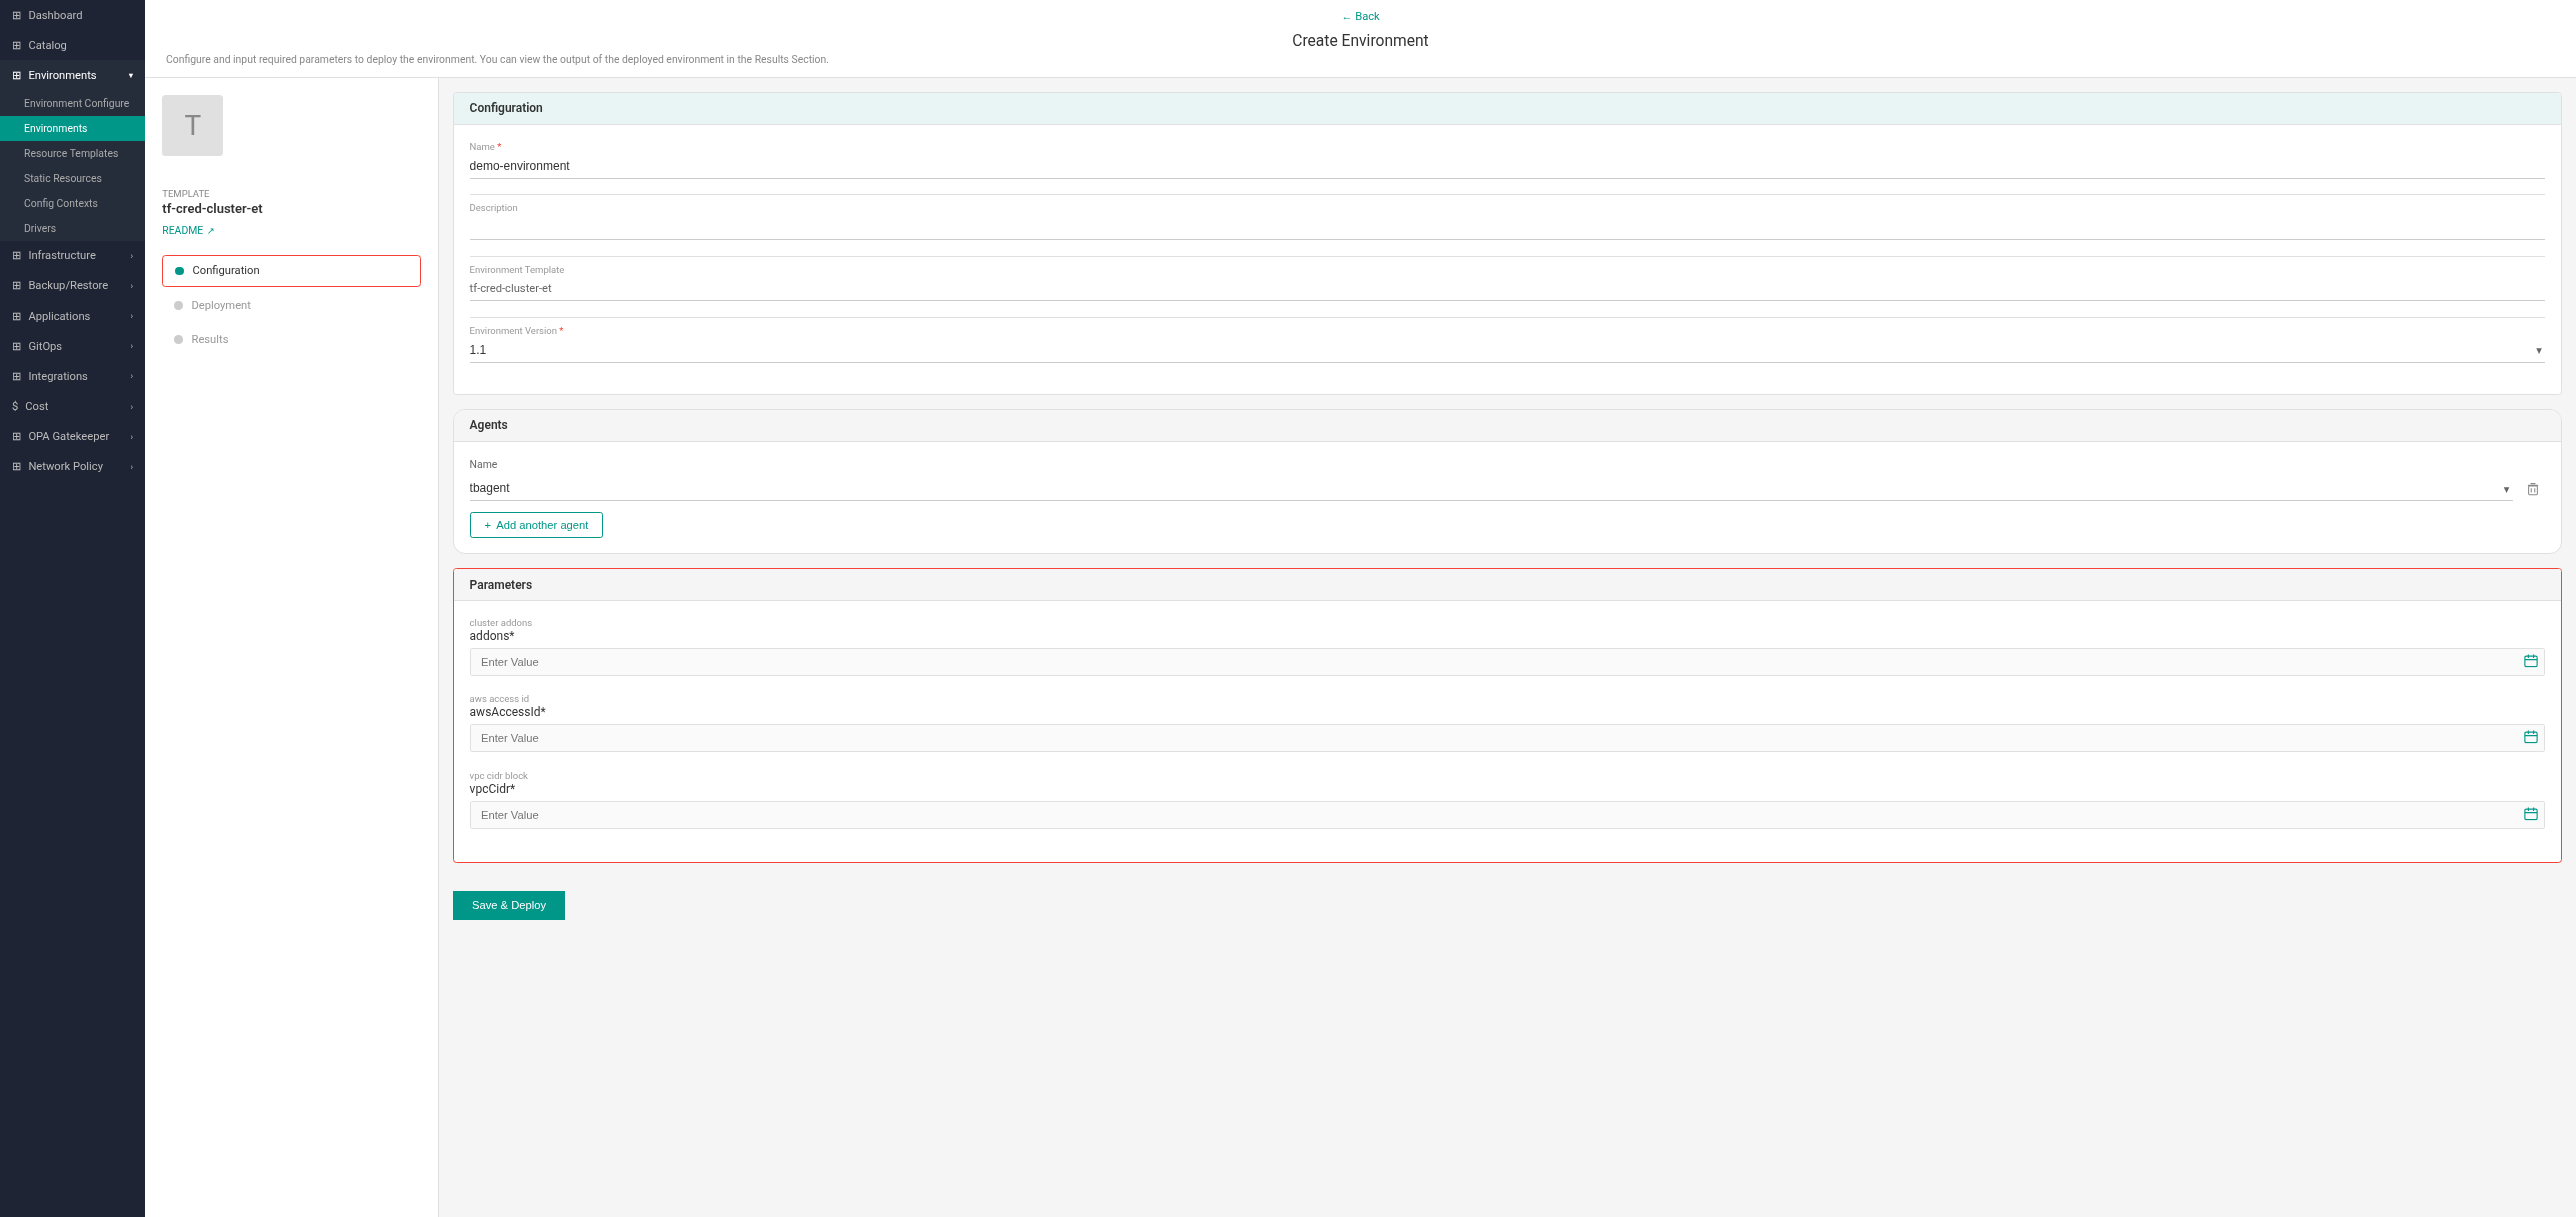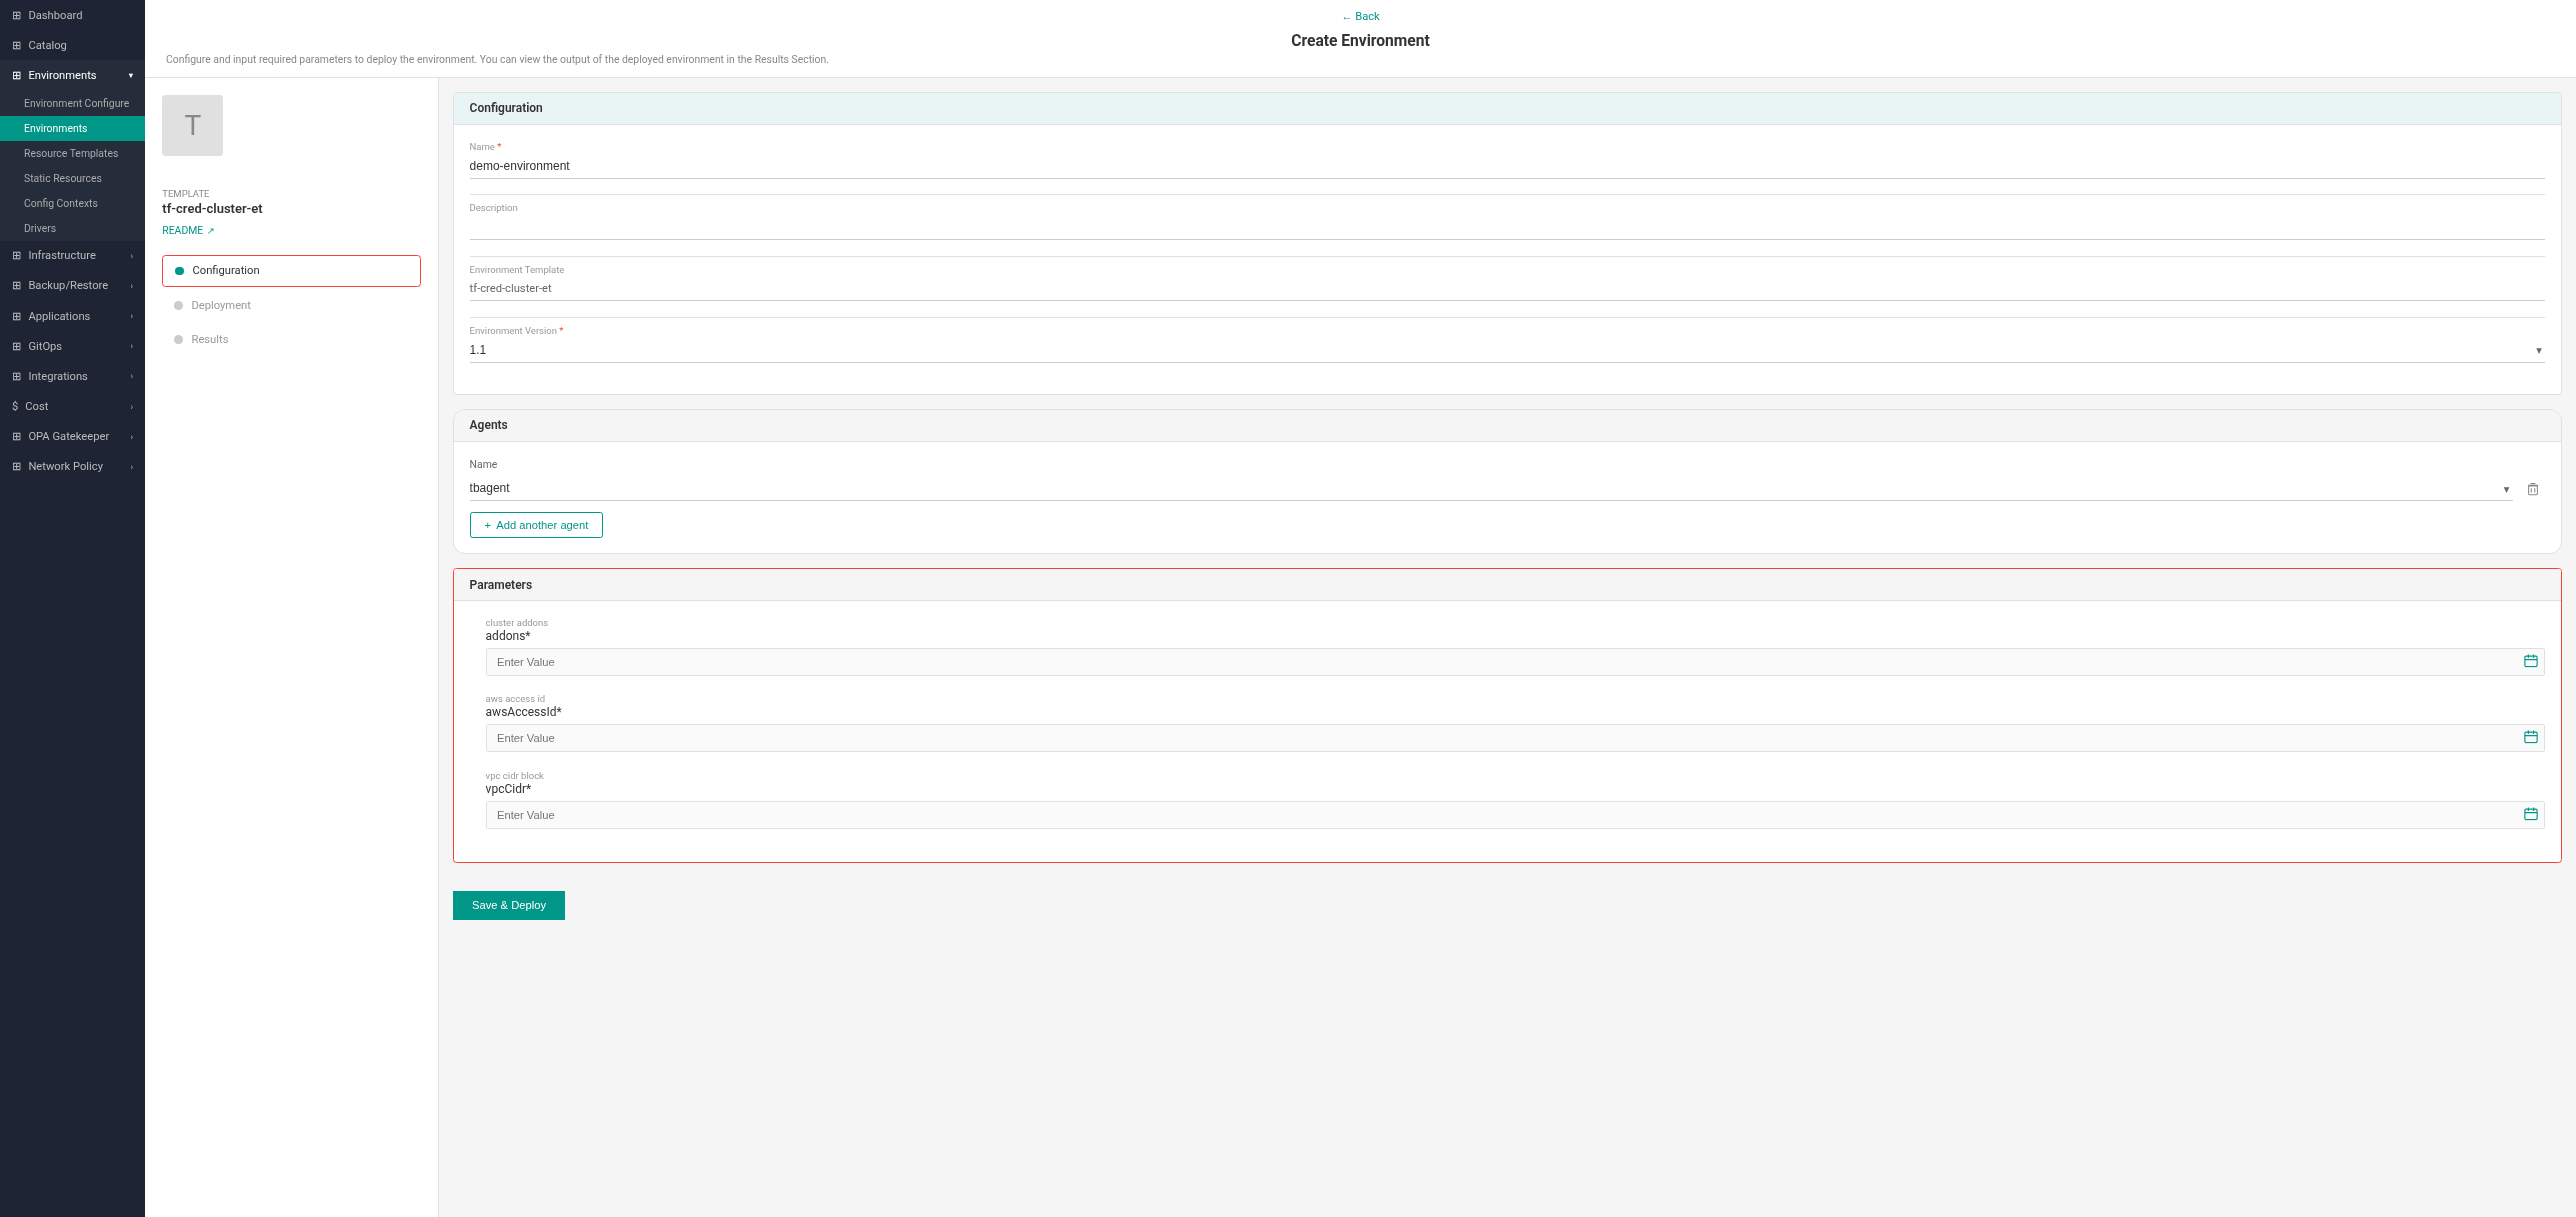--- a/index.html
+++ b/index.html
@@ -63,21 +63,21 @@
     .agent-row { display: flex; align-items: center; gap: 8.6px; margin-bottom: 10.4px; }
     .agent-select-wrap { flex: 1; position: relative; }
     .agent-select { width: 100%; border: none; border-bottom: 0.9px solid #ccc; padding: 5.2px 0; font-size: 12px; color: #333; background: transparent; outline: none; appearance: none; cursor: pointer; }
     .delete-btn { width: 24px; height: 24px; display: flex; align-items: center; justify-content: center; cursor: pointer; color: #888; }
     .add-agent-btn { border: 0.9px solid #009688; color: #009688; background: #fff; padding: 6px 14px; border-radius: 2.6px; font-size: 11.2px; cursor: pointer; display: flex; align-items: center; gap: 5.2px; margin-top: 8.6px; }
 
     
     .params-section { background: #fff; border: 1.7px solid #f44336; margin: 0 14px 14px; border-radius: 3.5px; overflow: hidden; }
     .params-header { background: #f5f5f5; padding: 8.6px 15.6px; font-size: 12px; font-weight: 600; color: #333; border-bottom: 0.9px solid #e0e0e0; }
     .params-body { padding: 15.6px; }
-    .param-group { margin-bottom: 17.3px; margin-left: 16px; }
+    .param-group { margin-bottom: 17.3px; }
     .param-sublabel { font-size: 9.5px; color: #999; margin-bottom: 0.9px; }
     .param-label { font-size: 12px; color: #333; margin-bottom: 5.2px; }
     .param-input-wrap { position: relative; }
     .param-input { width: 100%; border: 0.9px solid #e0e0e0; padding: 7px 31px 7px 10.4px; font-size: 11.2px; color: #999; background: #fafafa; outline: none; border-radius: 1.7px; }
     .param-input-icon { position: absolute; right: 7px; top: 50%; transform: translateY(-50%); color: #009688; font-size: 12px; }
 
     
     .save-row { padding: 14px; }
     .save-btn { background: #009688; color: #fff; border: none; padding: 8.6px 19px; border-radius: 0; font-size: 11.2px; cursor: pointer; font-weight: 500; }
     .divider { border: none; border-top: 0.9px solid #e0e0e0; margin: 7px 0; }
@@ -161,21 +161,21 @@
     <span>Network Policy</span>
     <span class="chevron">›</span>
   </div>
 </div>
 
 <div class="main">
 
   <div class="top-bar">
     <div class="top-bar-title-row">
       <span class="back-link">← Back</span>
-      <span style="font-size:15.6px;font-weight:700;color:#333;">Create Environment</span>
+      <span style="font-size:15.6px;font-weight:400;color:#333;">Create Environment</span>
     </div>
     <div style="font-size:10.4px;color:#888;">Configure and input required parameters to deploy the environment. You can view the output of the deployed environment in the Results Section.</div>
   </div>
 
   <div class="content-area">
 
     <div class="wizard-panel">
       <div class="template-icon">
         <span>T</span>
       </div>

